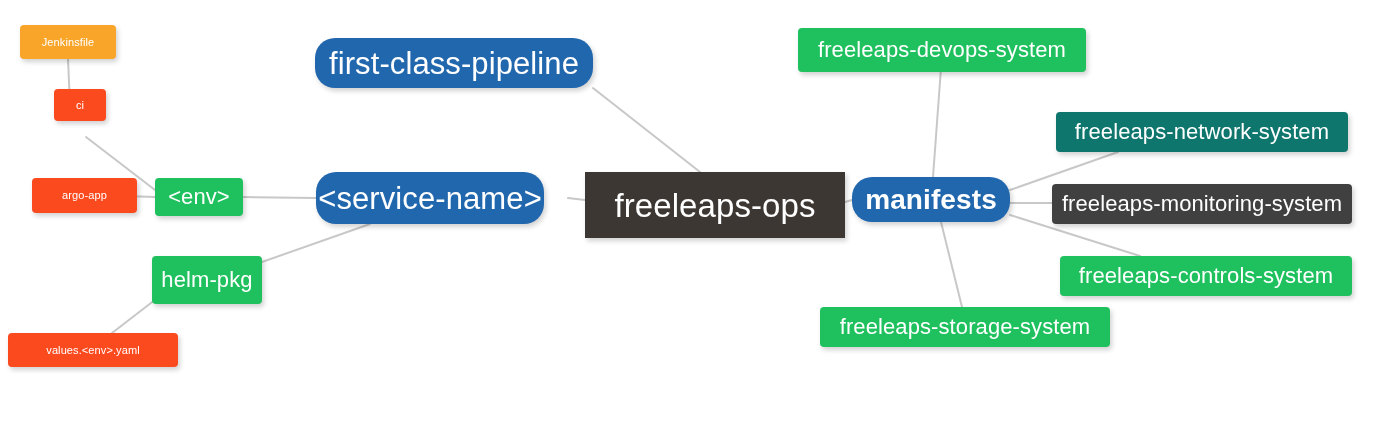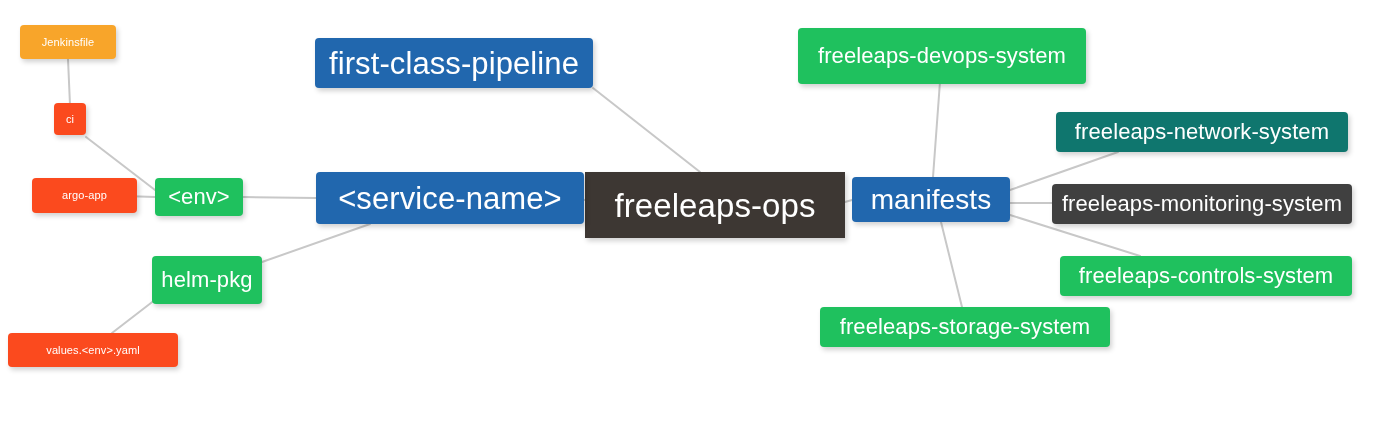--- a/index.html
+++ b/index.html
@@ -37,21 +37,21 @@
     box-shadow: 2px 3px 5px rgba(0,0,0,0.18);
     letter-spacing: 0.1px;
     line-height: 1;
     padding: 0 12px;
   }
   .node.root {
     background: #3D3733;
     font-size: 33px;
     border-radius: 0;
   }
-  .node.blue   { background: #2167AE; }
+  .node.blue   { background: #2167AE; border-radius: 20px; }
   .node.green  { background: #1FC15E; }
   .node.orange { background: #F8A52A; }
   .node.red    { background: #FB4A1E; }
 
   .size-xl { font-size: 31px; }
   .size-lg { font-size: 28px; }
   .size-md { font-size: 22px; }
   .size-sm { font-size: 11px; }
 </style>
 </head>
@@ -70,27 +70,27 @@
       <line x1="160" y1="296" x2="112" y2="333" stroke="#c8c8c8" stroke-width="2" stroke-linecap="round"></line>
       <line x1="933" y1="177" x2="941" y2="68" stroke="#c8c8c8" stroke-width="2" stroke-linecap="round"></line>
       <line x1="1010" y1="190" x2="1118" y2="152" stroke="#c8c8c8" stroke-width="2" stroke-linecap="round"></line>
       <line x1="1010" y1="203" x2="1052" y2="203" stroke="#c8c8c8" stroke-width="2" stroke-linecap="round"></line>
       <line x1="1010" y1="215" x2="1140" y2="256" stroke="#c8c8c8" stroke-width="2" stroke-linecap="round"></line>
       <line x1="941" y1="222" x2="962" y2="307" stroke="#c8c8c8" stroke-width="2" stroke-linecap="round"></line>
     </svg>
   <div id="node-layer">
       <div class="node root root" style="left: 585px; top: 172px; width: 260px; height: 66px; background: rgb(61, 55, 51);">freeleaps-ops</div>
       <div class="node blue size-xl" style="left: 315px; top: 38px; width: 278px; height: 50px; background: rgb(33, 103, 174);">first-class-pipeline</div>
-      <div class="node blue size-xl" style="left: 316px; top: 172px; width: 268px; height: 52px; background: rgb(33, 103, 174);">&lt;service-name&gt;</div>
-      <div class="node blue size-lg" style="left: 852px; top: 177px; width: 158px; height: 45px; background: rgb(33, 103, 174);">manifests</div>
+      <div class="node blue size-xl" style="left: 316px; top: 172px; width: 228px; height: 52px; background: rgb(33, 103, 174);">&lt;service-name&gt;</div>
+      <div class="node blue size-lg" style="left: 852px; top: 177px; width: 158px; height: 45px; background: rgb(33, 103, 174); font-weight: bold;">manifests</div>
       <div class="node green size-md" style="left: 155px; top: 178px; width: 88px; height: 38px; background: rgb(31, 193, 94); text-align: right;">&lt;env&gt;</div>
       <div class="node green size-md" style="left: 152px; top: 256px; width: 110px; height: 48px; background: rgb(31, 193, 94);">helm-pkg</div>
-      <div class="node red size-sm" style="left: 54px; top: 103px; width: 32px; height: 32px; background: rgb(251, 74, 30);">ci</div>
+      <div class="node red size-sm" style="left: 54px; top: 89px; width: 52px; height: 32px; background: rgb(251, 74, 30);">ci</div>
       <div class="node orange size-sm" style="left: 20px; top: 25px; width: 96px; height: 34px; background: rgb(248, 165, 42);">Jenkinsfile</div>
       <div class="node red size-sm" style="left: 32px; top: 178px; width: 105px; height: 35px; background: rgb(251, 74, 30);">argo-app</div>
       <div class="node red size-sm" style="left: 8px; top: 333px; width: 170px; height: 34px; background: rgb(251, 74, 30);">values.&lt;env&gt;.yaml</div>
-      <div class="node green size-md" style="left: 798px; top: 28px; width: 288px; height: 56px; background: rgb(31, 193, 94);">freeleaps-devops-system</div>
+      <div class="node green size-md" style="left: 798px; top: 28px; width: 288px; height: 44px; background: rgb(31, 193, 94);">freeleaps-devops-system</div>
       <div class="node green size-md" style="left: 1056px; top: 112px; width: 292px; height: 40px; background: #0f766e;">freeleaps-network-system</div>
       <div class="node green size-md" style="left: 1052px; top: 184px; width: 300px; height: 40px; background: #404040;">freeleaps-monitoring-system</div>
       <div class="node green size-md" style="left: 1060px; top: 256px; width: 292px; height: 40px; background: rgb(31, 193, 94);">freeleaps-controls-system</div>
       <div class="node green size-md" style="left: 820px; top: 307px; width: 290px; height: 40px; background: rgb(31, 193, 94);">freeleaps-storage-system</div>
     </div>
 </div>
 
 </body></html>

